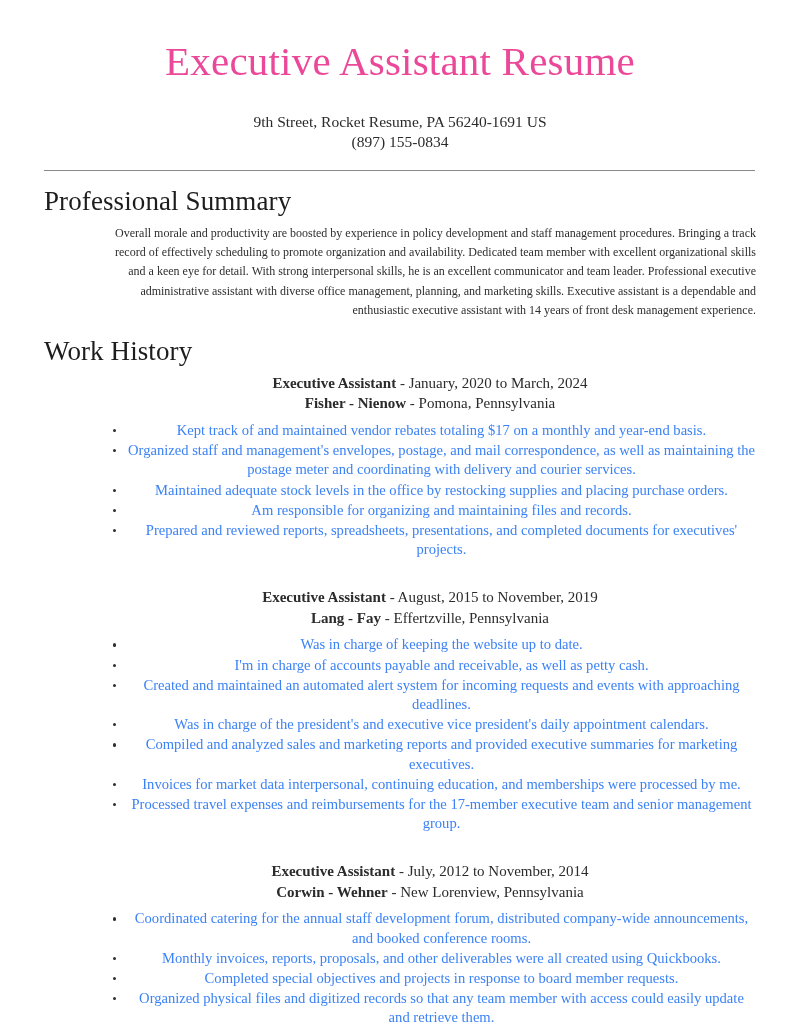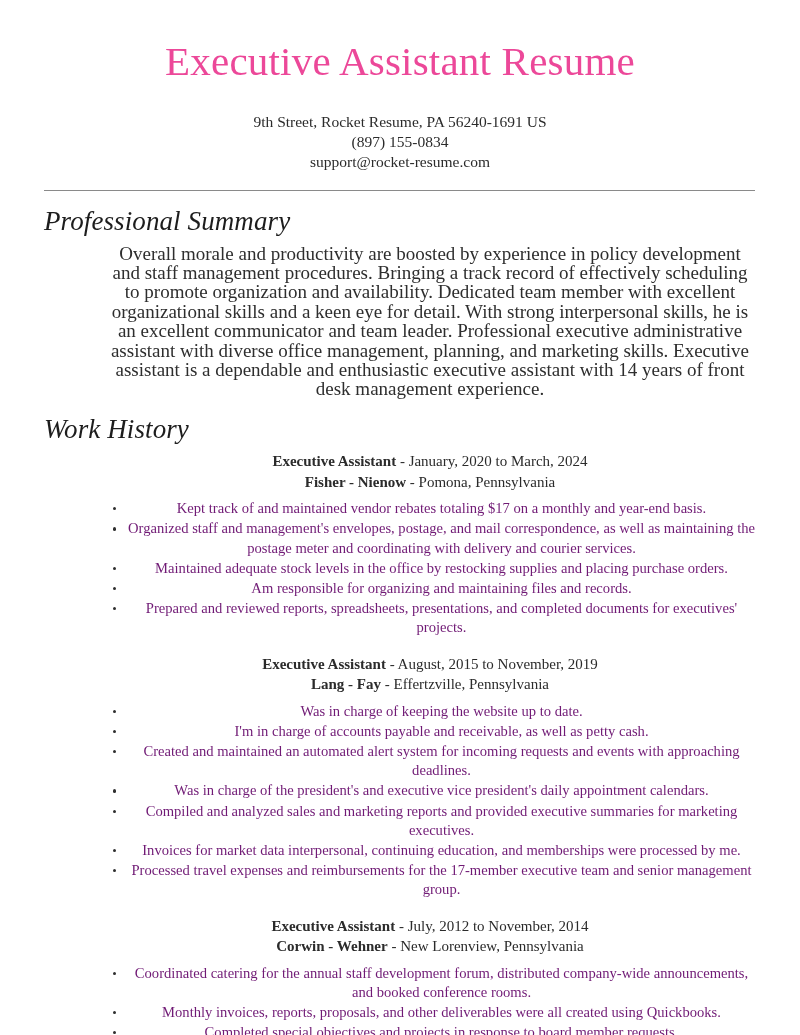--- a/index.html
+++ b/index.html
@@ -56,60 +56,59 @@
   .section {
     margin-top: 14px;
   }
   .section-heading {
     font-size: 27px;
     font-weight: 400;
     color: #1d1d1d;
     margin: 0 0 6px 0;
     line-height: 1.2;
     letter-spacing: 0.1px;
-    font-style: italic;
   }
   .section-body {
     padding-left: 60px;
   }
 
   .summary-text {
-    font-size: 19px;
+    font-size: 12px;
     line-height: 19.4px;
     color: #2e2e2e;
     margin: 0;
-    text-align: center;
+    text-align: right;
   }
 
   
   .job {
     margin-bottom: 4px;
     text-align: center;
   }
   .job + .job {
-    margin-top: 16px;
+    margin-top: 28px;
   }
   .job-line {
     font-size: 15px;
     line-height: 20.5px;
     color: #2b2b2b;
   }
   .job-line .strong {
     font-weight: 700;
   }
   .job-bullets {
     margin: 7px 0 0 0;
     padding: 0;
     list-style: none;
   }
   .job-bullets li {
     position: relative;
     font-size: 14.6px;
     line-height: 19.2px;
-    color: #701a75;
+    color: #3b82f6;
     padding-left: 23px;
     margin-bottom: 1px;
   }
   .job-bullets li::before {
     content: "";
     position: absolute;
     left: 9px;
     top: 8px;
     width: 3.2px;
     height: 3.2px;
@@ -120,21 +119,20 @@
 </head>
 <body>
 
 <div class="page">
 
   <h1 class="doc-title">Executive Assistant Resume</h1>
 
   <div class="contact-block">
     <div class="contact-line">9th Street, Rocket Resume, PA 56240-1691 US</div>
     <div class="contact-line">(897) 155-0834</div>
-    <div class="contact-line">support@rocket-resume.com</div>
   </div>
 
   <hr class="divider">
 
   <div class="section">
     <h2 class="section-heading">Professional Summary</h2>
     <div class="section-body">
       <p class="summary-text">Overall morale and productivity are boosted by experience in policy development and staff management procedures. Bringing a track record of effectively scheduling to promote organization and availability. Dedicated team member with excellent organizational skills and a keen eye for detail. With strong interpersonal skills, he is an excellent communicator and team leader. Professional executive administrative assistant with diverse office management, planning, and marketing skills. Executive assistant is a dependable and enthusiastic executive assistant with 14 years of front desk management experience.</p>
     </div>
   </div>

